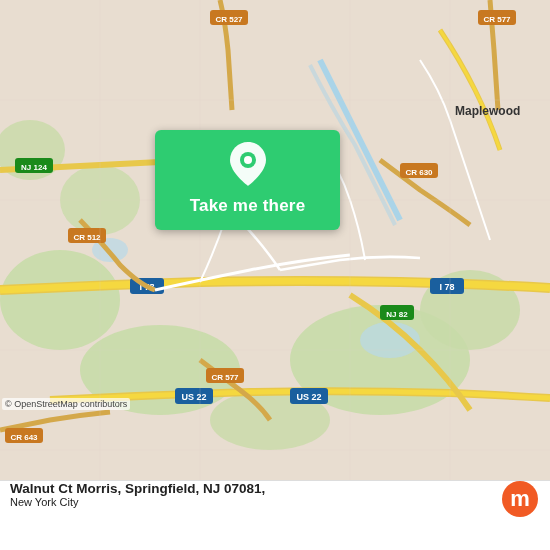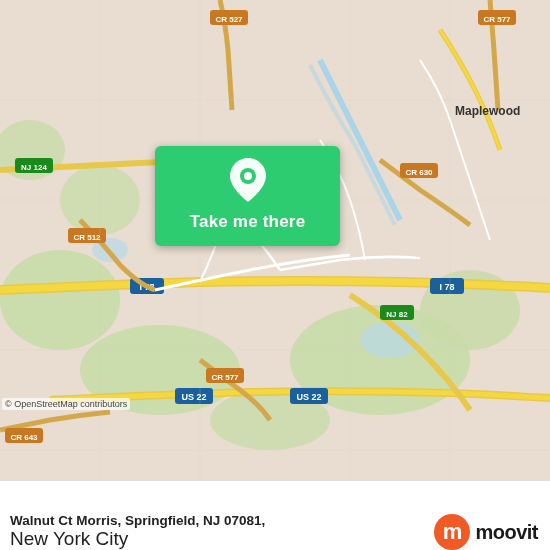--- a/index.html
+++ b/index.html
@@ -32,21 +32,20 @@
       left: 155px;
       width: 185px;
       background: #2ecc71;
       border-radius: 6px;
       display: flex;
       flex-direction: column;
       align-items: center;
       padding: 12px 16px 14px;
       cursor: pointer;
       box-shadow: 0 2px 8px rgba(0,0,0,0.3);
-      margin-top: 16px;
     }
 
     #pin-icon-wrap {
       margin-bottom: 6px;
     }
 
     #take-me-there-btn {
       background: none;
       border: none;
       color: white;
@@ -55,39 +54,39 @@
       cursor: pointer;
       letter-spacing: 0.2px;
     }
 
     
     #info-bar {
       width: 550px;
       height: 70px;
       background: white;
       display: flex;
-      align-items: flex-end;
+      align-items: flex-start;
       justify-content: space-between;
       padding: 0 12px 0 10px;
       border-top: 1px solid #ddd;
     }
 
     #address-block {
       display: flex;
       flex-direction: column;
     }
 
     #address-line {
       font-size: 13.5px;
       font-weight: 600;
       color: #222;
     }
 
     #city-line {
-      font-size: 19px;
+      font-size: 11px;
       color: #222;
     }
 
     #moovit-logo {
       display: flex;
       align-items: center;
       gap: 5px;
     }
 
     #moovit-m {
@@ -231,15 +230,14 @@
 
 <div id="info-bar">
   <div id="address-block">
     <span id="address-line">Walnut Ct Morris, Springfield, NJ 07081,</span>
     <span id="city-line">New York City</span>
   </div>
   <div id="moovit-logo">
     <div id="moovit-m">
       <span>m</span>
     </div>
-    <span id="moovit-text">moovit</span>
   </div>
 </div>
 
 </body></html>

